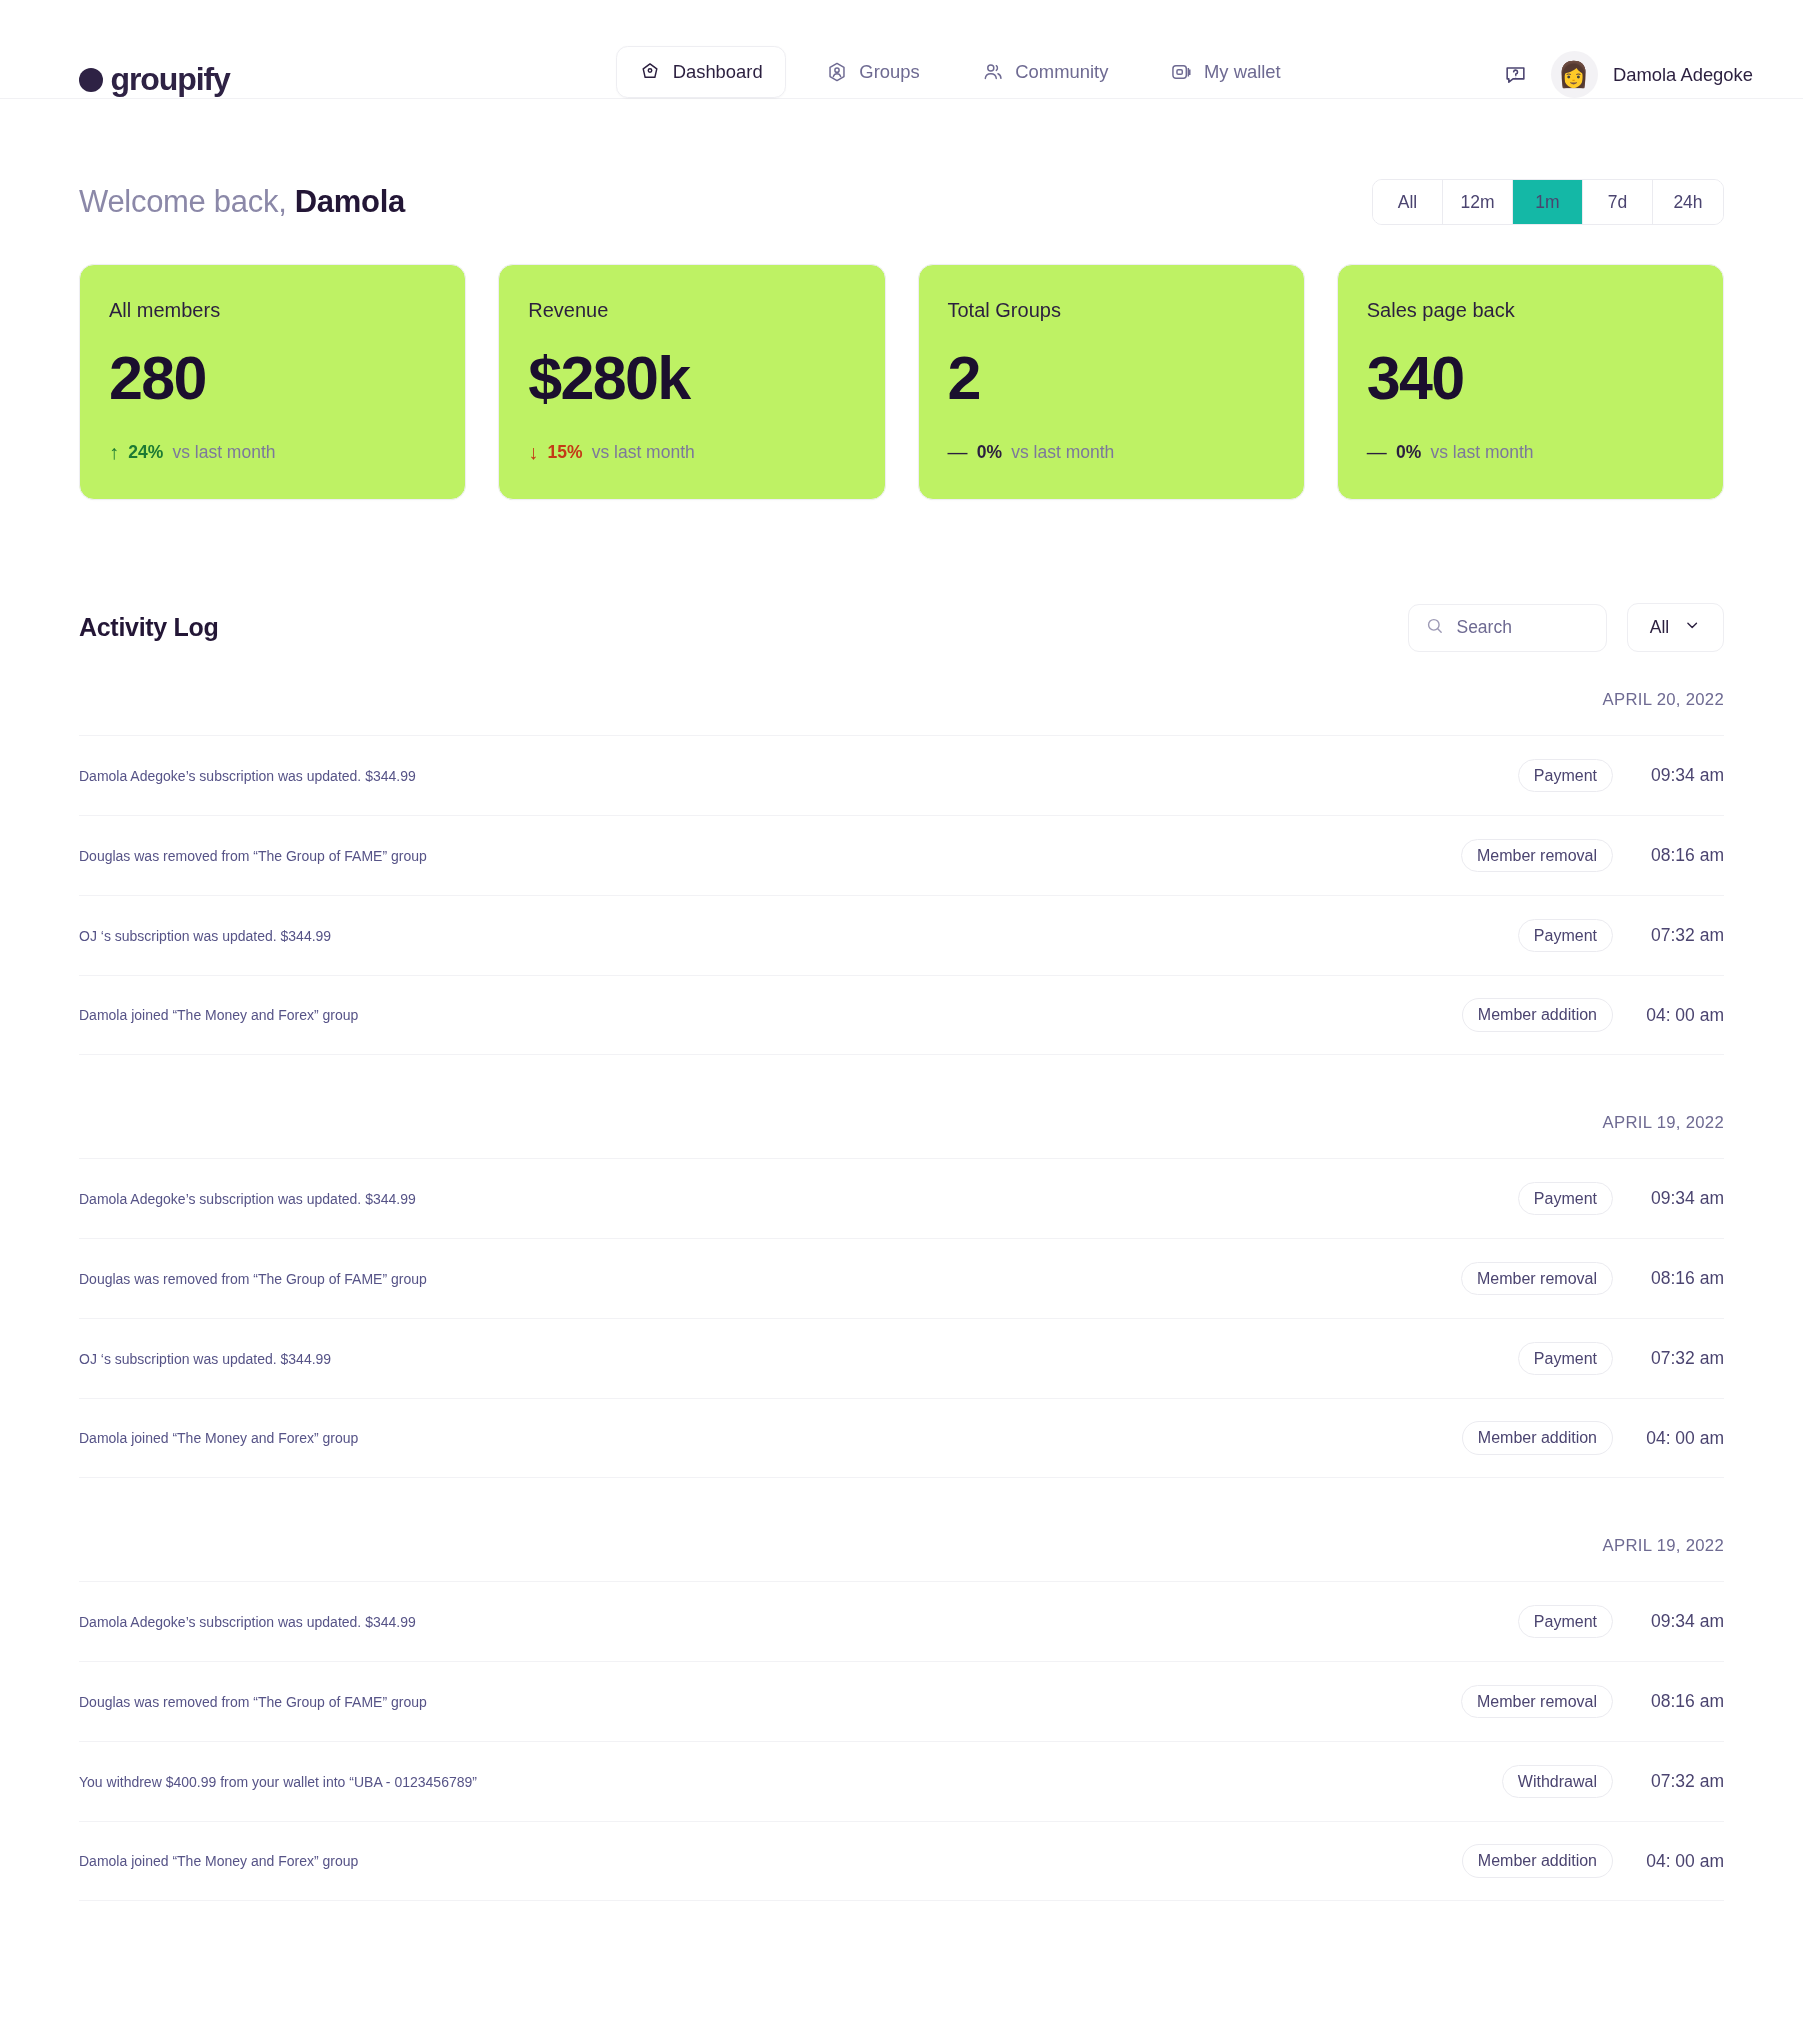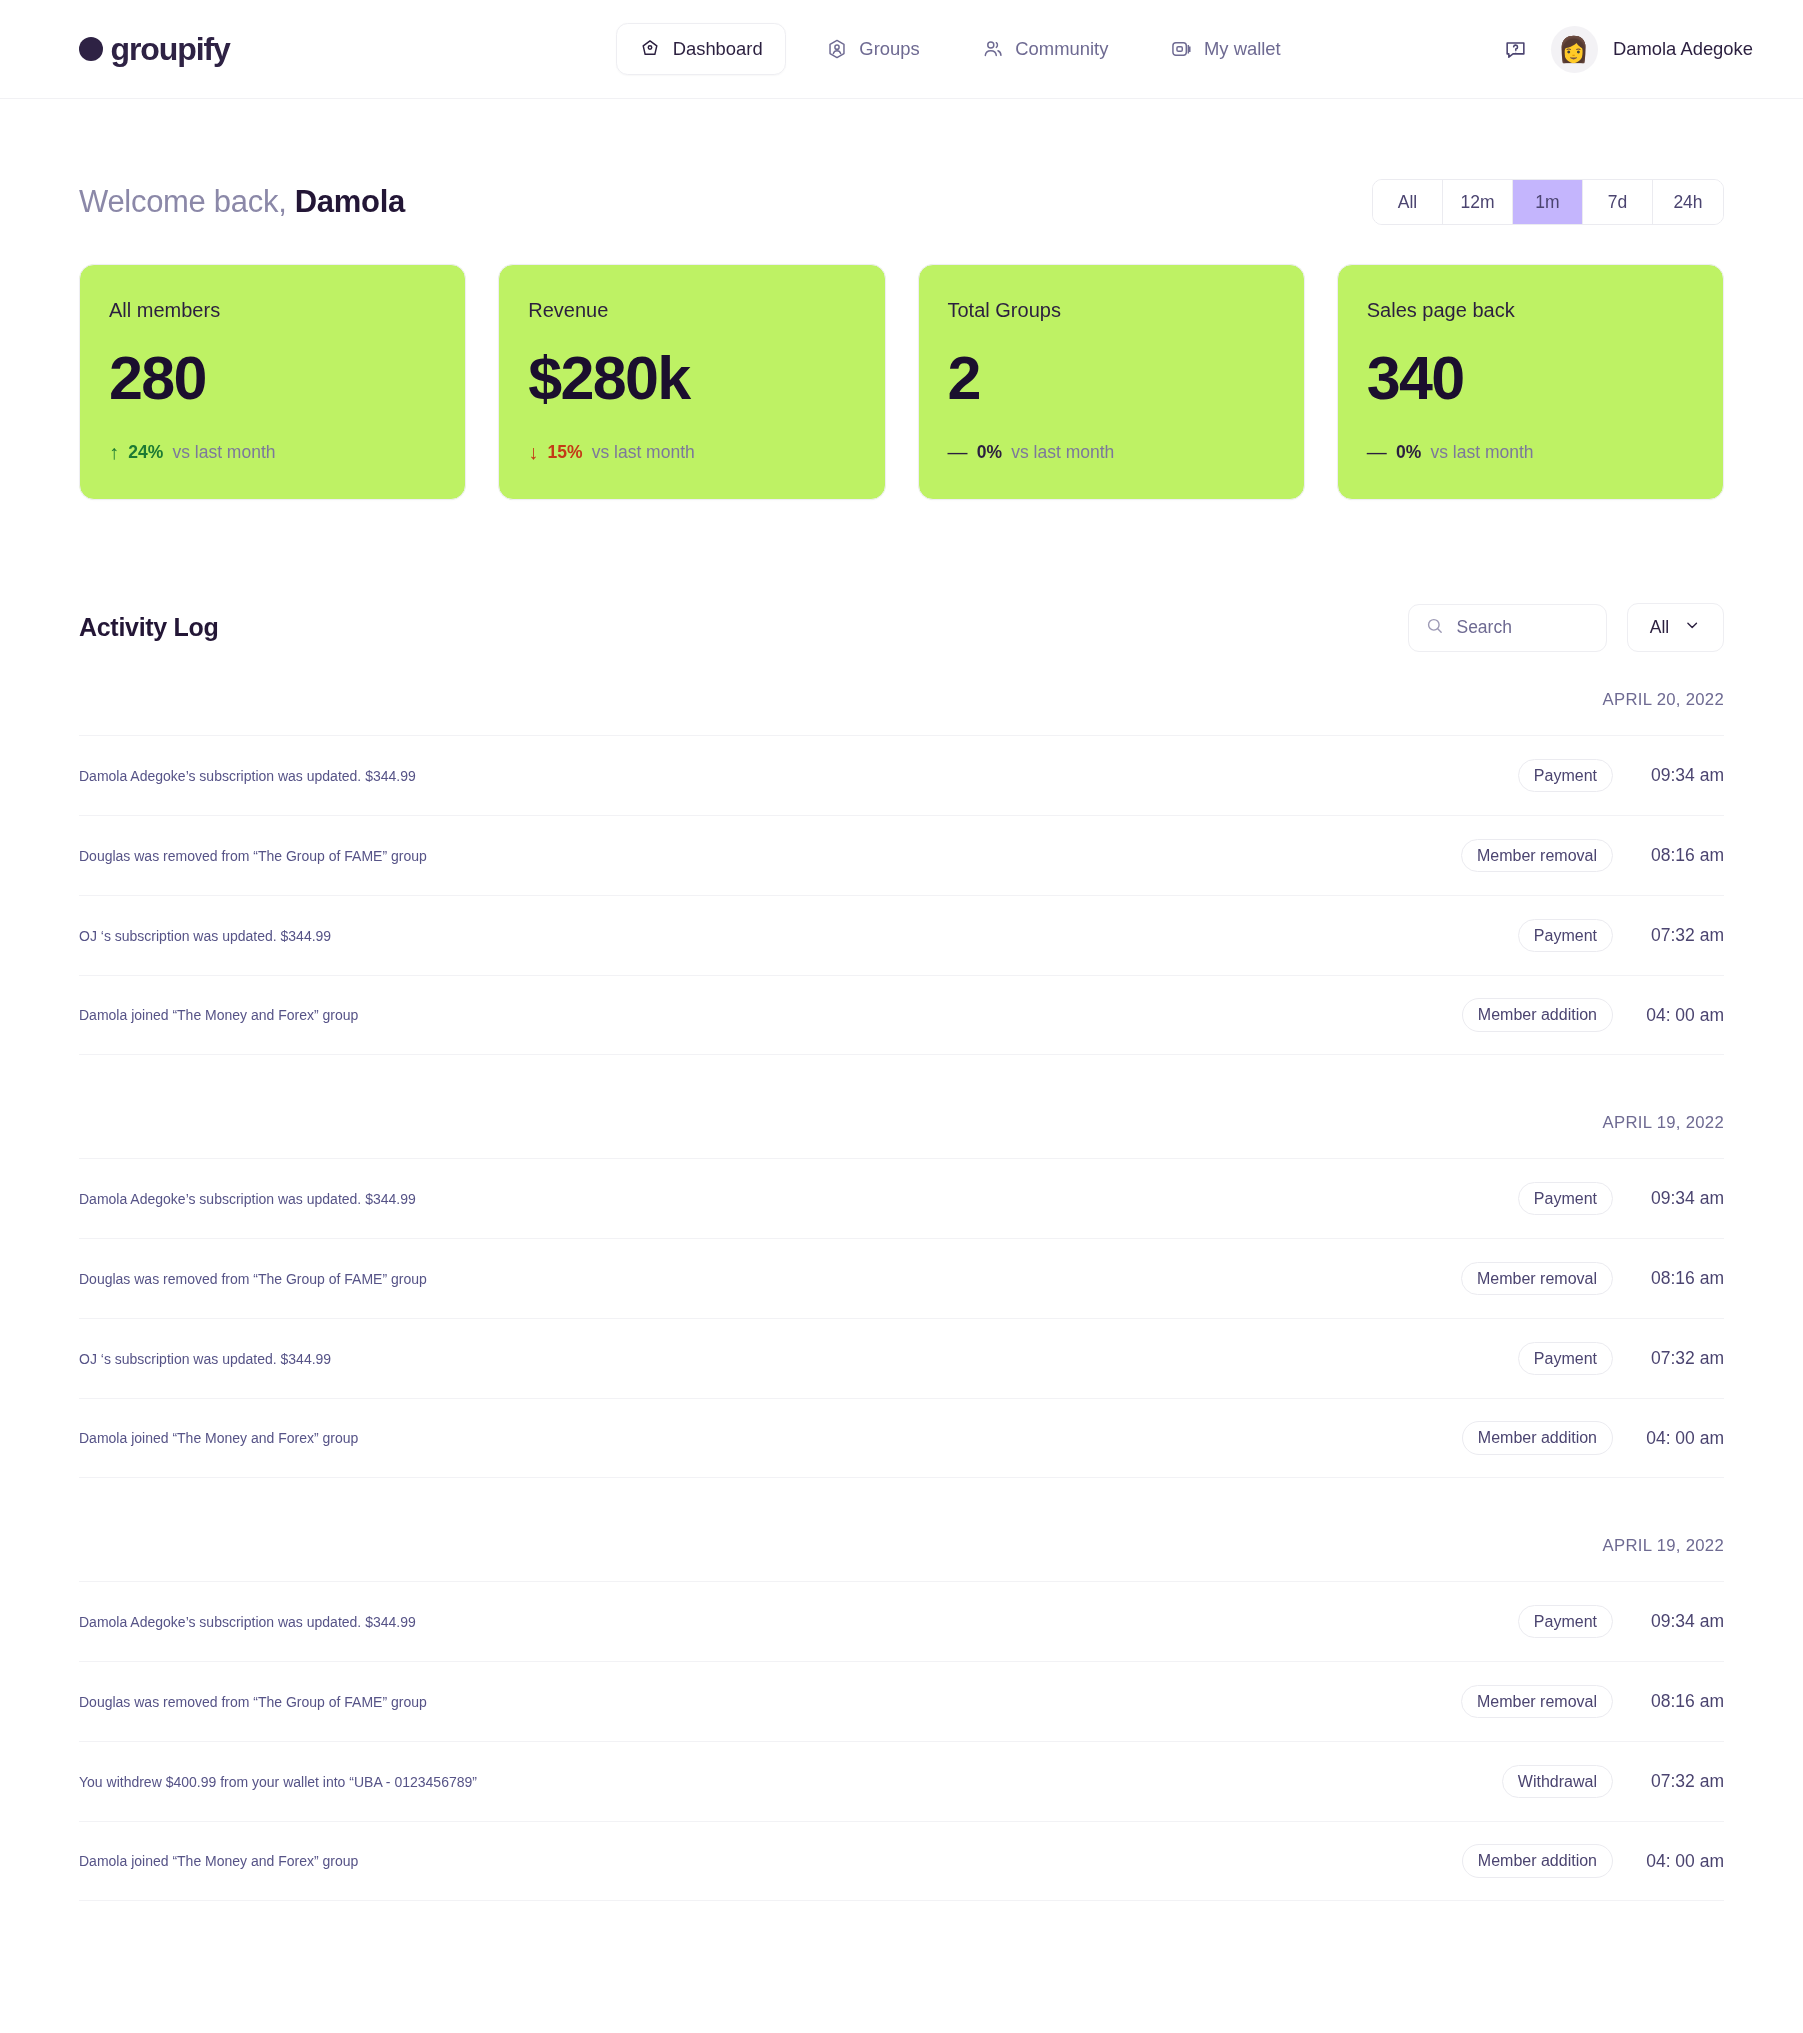--- a/index.html
+++ b/index.html
@@ -9,21 +9,21 @@
     background: #ffffff;
     font-family: "Liberation Sans", sans-serif;
     -webkit-font-smoothing: antialiased;
   }
 
   
   .topbar {
     height: 99px;
     border-bottom: 0.8px solid #f1f1f4;
     display: flex;
-    align-items: center;
+    align-items: flex-end;
     padding: 0 50px 0 79px;
     position: relative;
   }
   .logo {
     display: flex;
     align-items: center;
     gap: 7.5px;
   }
   .logo-dot {
     width: 24px; height: 24px;
@@ -111,21 +111,21 @@
   .seg {
     padding: 11.7px 0;
     width: 70px;
     text-align: center;
     font-size: 17.5px;
     color: #4b4470;
     border-right: 0.8px solid #ebebf0;
     background: #fff;
   }
   .seg:last-child { border-right: none; }
-  .seg.on { background: #c4b5fd; }
+  .seg.on { background: #14b8a6; }
 
   
   .cards {
     display: grid;
     grid-template-columns: repeat(4, 1fr);
     gap: 32px;
     margin-top: 39px;
   }
   .card {
     border: 0.8px solid #eeeef2;

